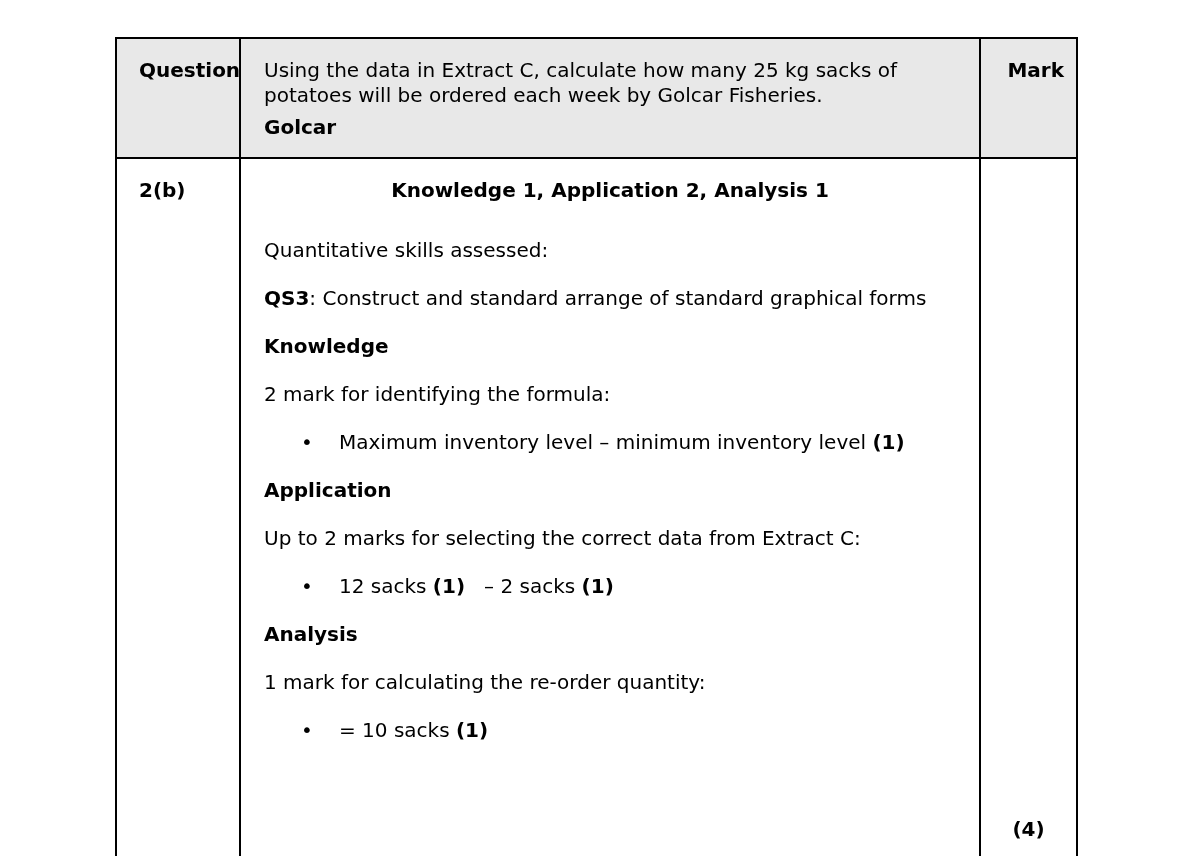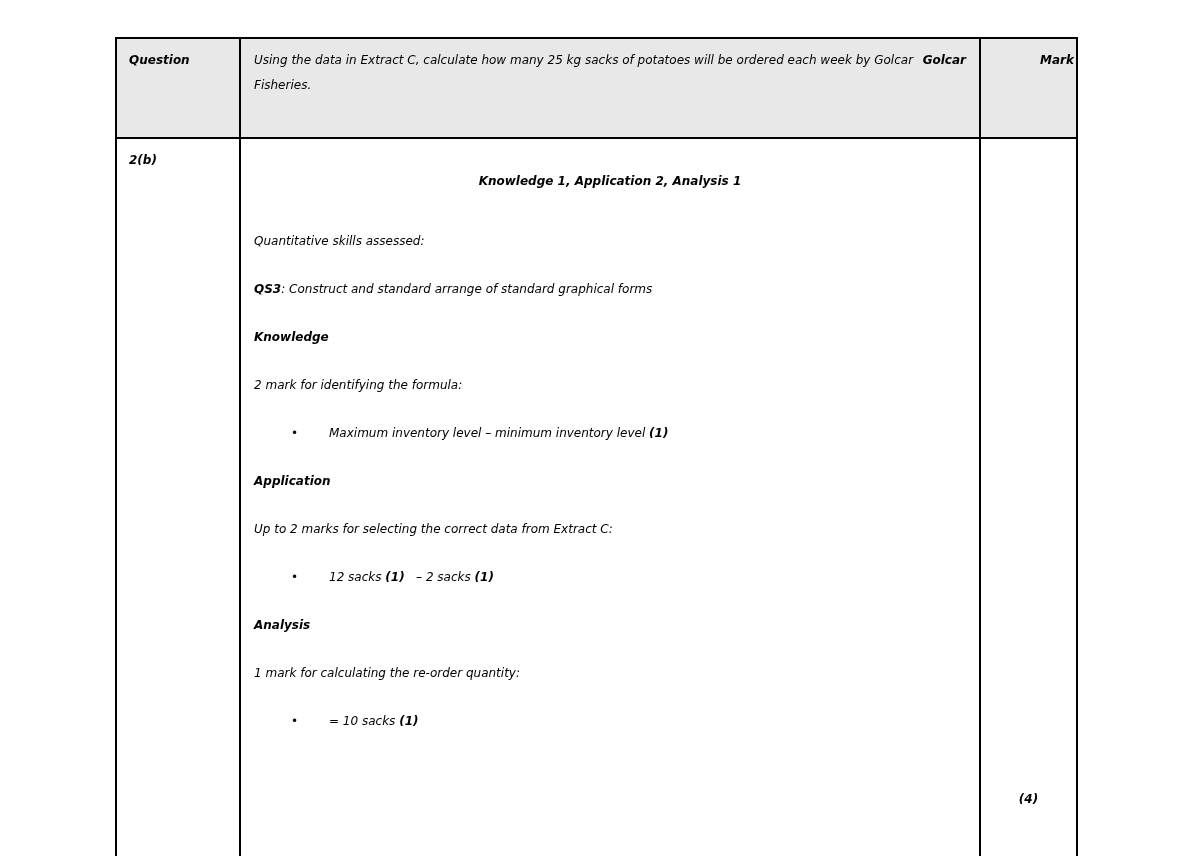--- a/index.html
+++ b/index.html
@@ -34,37 +34,36 @@
     top: 37px;
     width: 961px;
     border-collapse: collapse;
     table-layout: fixed;
   }
   table.mark-scheme th,
   table.mark-scheme td {
     border: 2px solid var(--border-color);
     vertical-align: top;
     text-align: left;
-    font-size: 12px;
+    font-size: 20px;
     line-height: 24px;
-    padding: 2px;
-    font-style: italic;
+    padding: 12px;
   }
   
   tr.header-row th {
     background: var(--header-bg);
     height: 98px;
     font-weight: bold;
   }
   .question-header-inner {
     padding: 7px 10px;
   }
   .header-q-cell-inner {
     display: flex;
-    flex-direction: row;
+    flex-direction: column;
     justify-content: space-between;
     height: 94px;
     padding: 7px 11px 6px;
   }
   .qtext {
     font-weight: normal;
     line-height: 25px;
     max-width: 660px;
   }
   .answer-label {
@@ -98,21 +97,20 @@
     text-align: center;
     font-weight: bold;
   }
   
   .line { margin: 0 0 24px 0; }
   .line .b { font-weight: bold; }
   .line.title {
     text-align: center;
     font-weight: bold;
     margin-bottom: 36px;
-    margin-top: 21px;
   }
   .line.heading {
     font-weight: bold;
     margin-top: 19px;
   }
   .line.bullet {
     position: relative;
     padding-left: 75px;
   }
   .line.bullet .marker {

